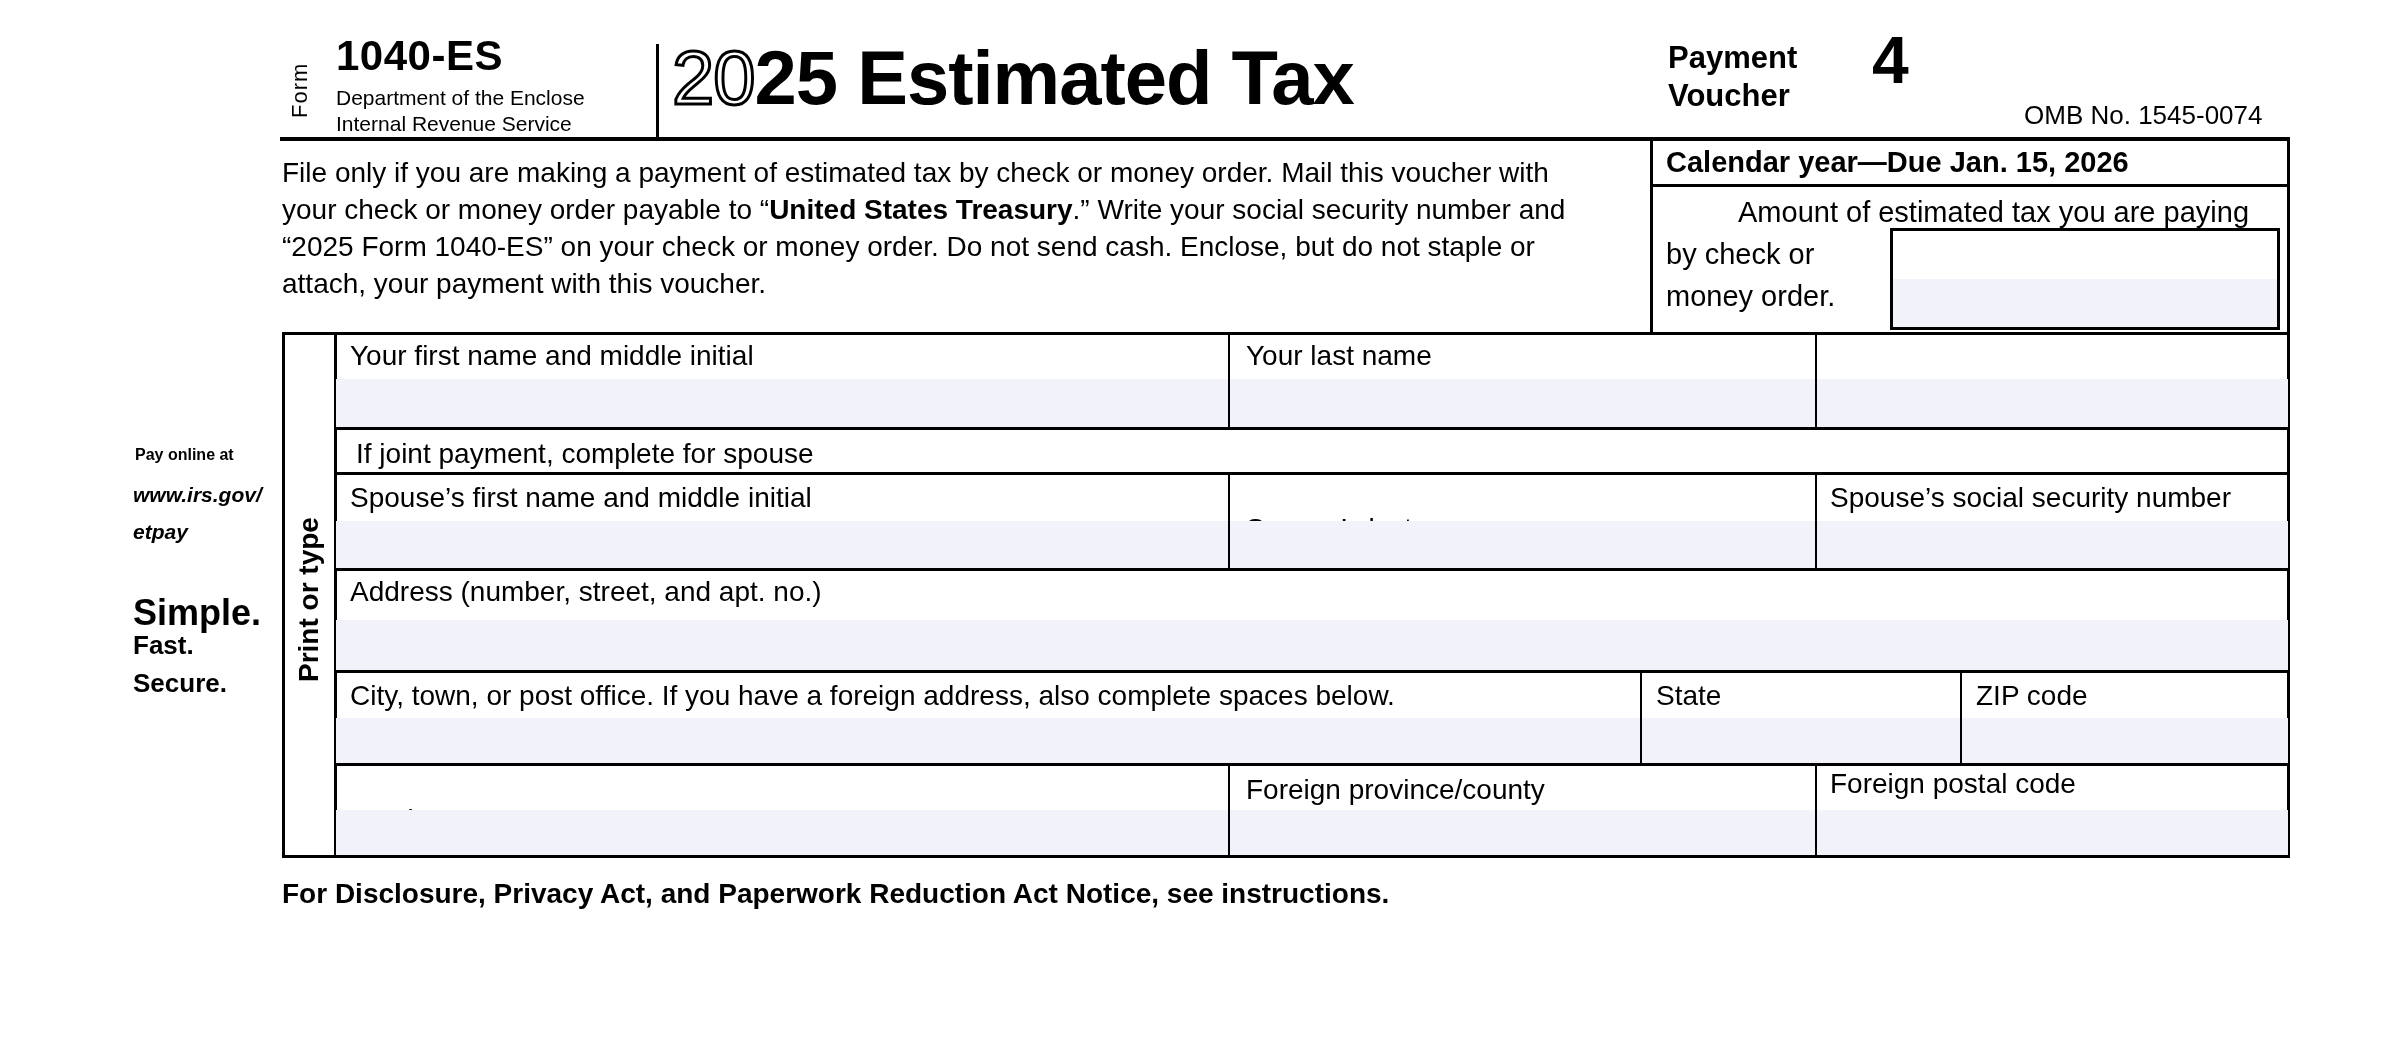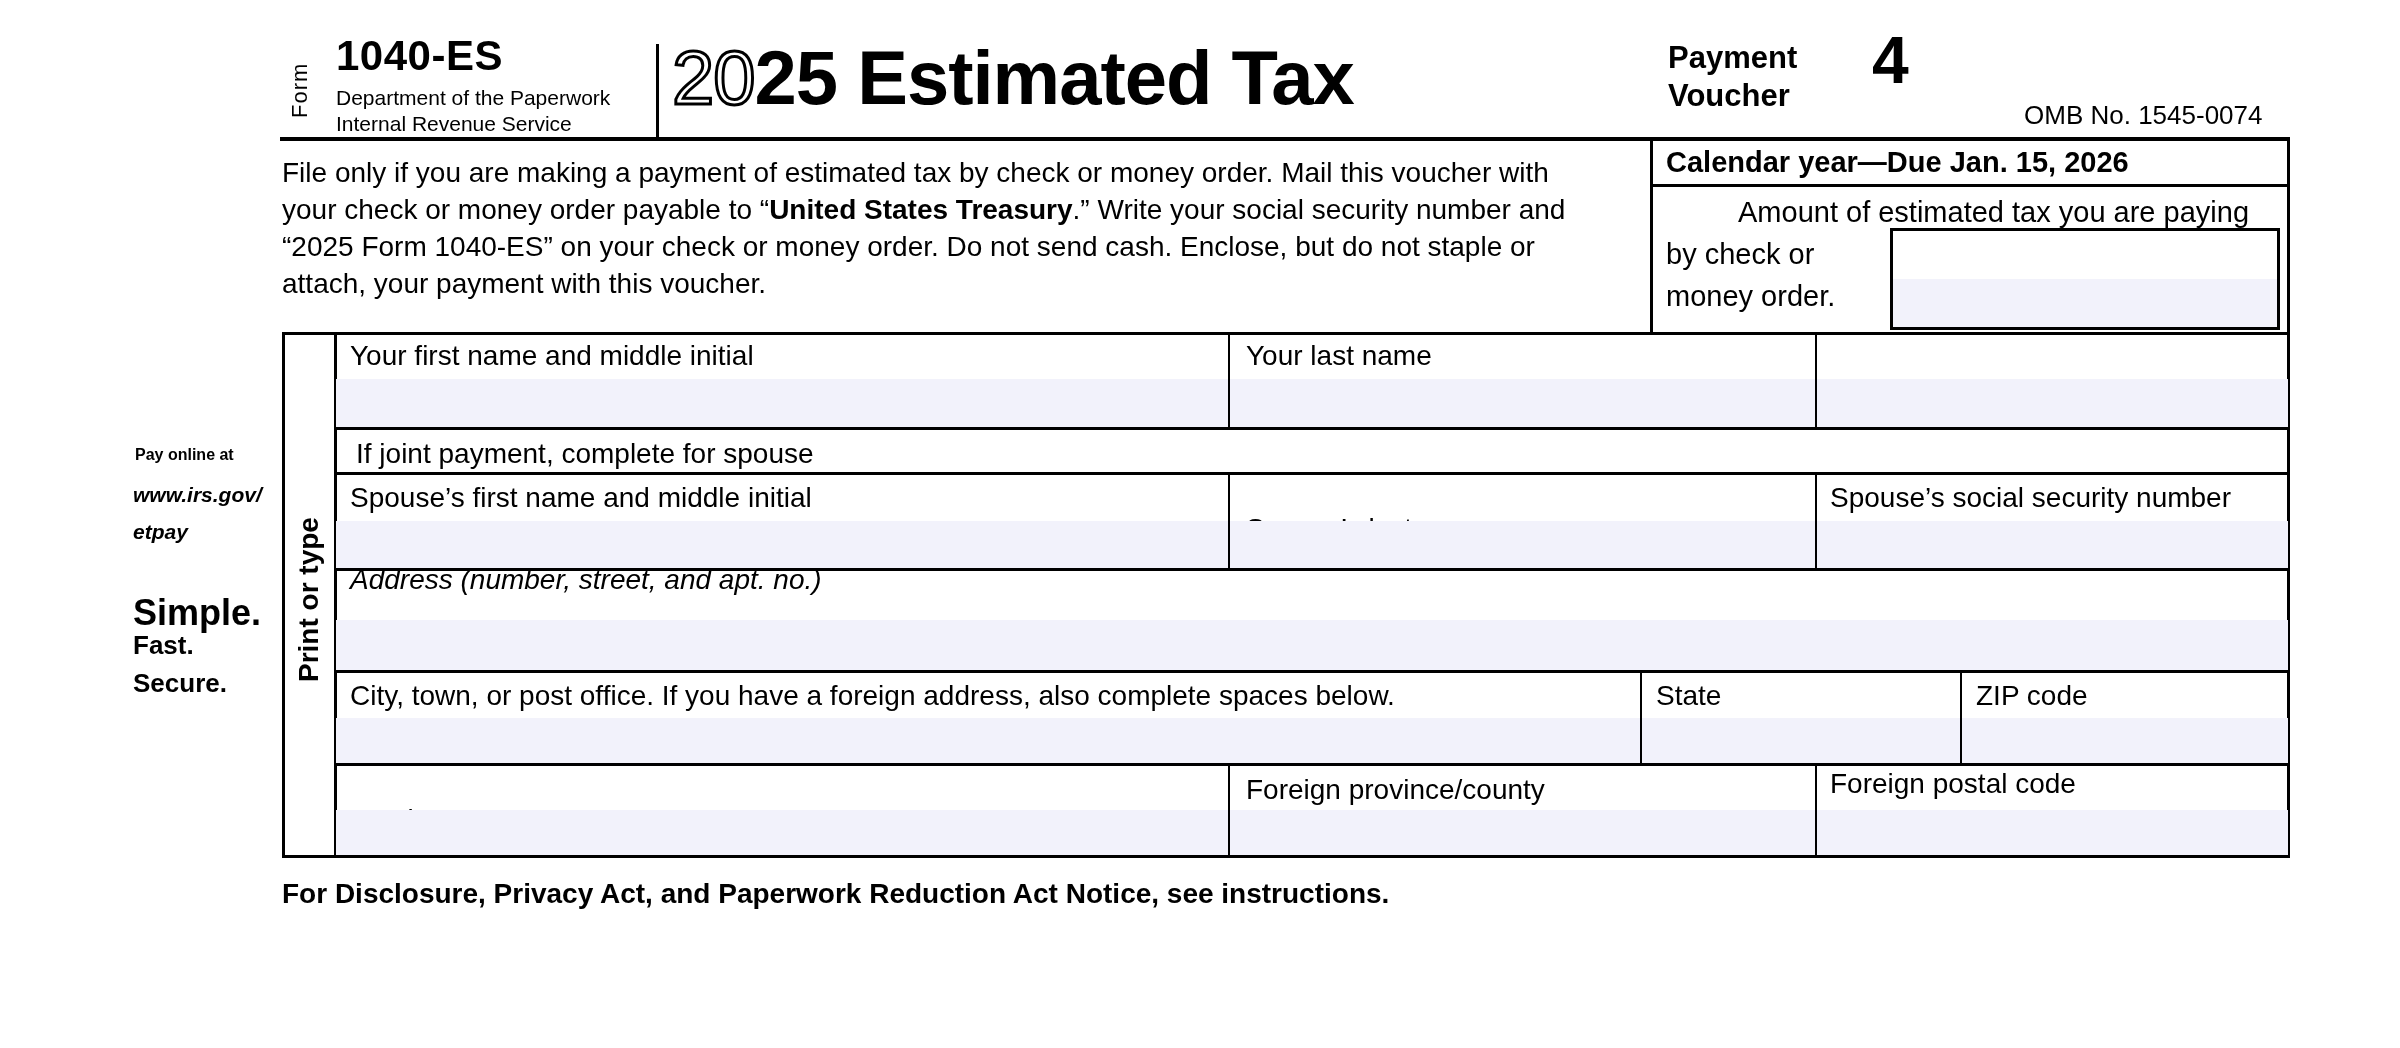--- a/index.html
+++ b/index.html
@@ -50,21 +50,21 @@
   .form-ref { position:absolute; left:1800px; top:874px; width:490px; text-align:right; font-size:30px; font-weight:bold; white-space:nowrap; }
   .page-num { position:absolute; left:282px; top:922px; width:2008px; text-align:center; font-size:30px; font-weight:bold; }
 </style>
 </head>
 <body>
 
 <div class="page">
 
   <div class="form-vert">Form</div>
   <div class="form-number">1040-ES</div>
-  <div class="dept" style="left:336px; top:86px;">Department of the Paperwork</div>
+  <div class="dept" style="left:336px; top:86px;">Department of the Enclose</div>
   <div class="dept" style="left:336px; top:112px;">Internal Revenue Service</div>
   <div class="vline" style="left:656px; top:44px; width:3px; height:93px;"></div>
 
   <div class="title"><span class="outline">20</span><span>25</span><span> Estimated Tax</span></div>
 
   <div class="pv" style="left:1668px; top:40px;">Payment</div>
   <div class="pv" style="left:1668px; top:78px;">Voucher</div>
   <div class="voucher-num">4</div>
   <div class="omb">OMB No. 1545-0074</div>
 
@@ -109,21 +109,21 @@
   <div class="lbl" style="left:350px; top:482px;">Spouse’s first name and middle initial</div>
   <div class="lbl" style="left:1246px; top:482px;margin-top:31px;">Spouse’s last name</div>
   <div class="lbl" style="left:1830px; top:482px;">Spouse’s social security number</div>
   <div class="fill" style="left:336px; top:521px; width:892px; height:47px;"></div>
   <div class="fill" style="left:1228px; top:521px; width:587px; height:47px;"></div>
   <div class="fill" style="left:1815px; top:521px; width:473px; height:47px;"></div>
   <div class="vline" style="left:1228px; top:472px; width:2px; height:96px;"></div>
   <div class="vline" style="left:1815px; top:472px; width:2px; height:96px;"></div>
   <div class="hline" style="left:334px; top:568px; width:1956px; height:3px;"></div>
 
-  <div class="lbl" style="left:350px; top:564px;font-style:italic;">Address (number, street, and apt. no.)</div>
+  <div class="lbl" style="left:350px; top:576px;">Address (number, street, and apt. no.)</div>
   <div class="fill" style="left:336px; top:620px; width:1952px; height:50px;"></div>
   <div class="hline" style="left:334px; top:670px; width:1956px; height:3px;"></div>
 
   <div class="lbl" style="left:350px; top:680px;">City, town, or post office. If you have a foreign address, also complete spaces below.</div>
   <div class="lbl" style="left:1656px; top:680px;">State</div>
   <div class="lbl" style="left:1976px; top:680px;">ZIP code</div>
   <div class="fill" style="left:336px; top:718px; width:1304px; height:45px;"></div>
   <div class="fill" style="left:1640px; top:718px; width:320px; height:45px;"></div>
   <div class="fill" style="left:1960px; top:718px; width:328px; height:45px;"></div>
   <div class="vline" style="left:1640px; top:670px; width:2px; height:93px;"></div>

